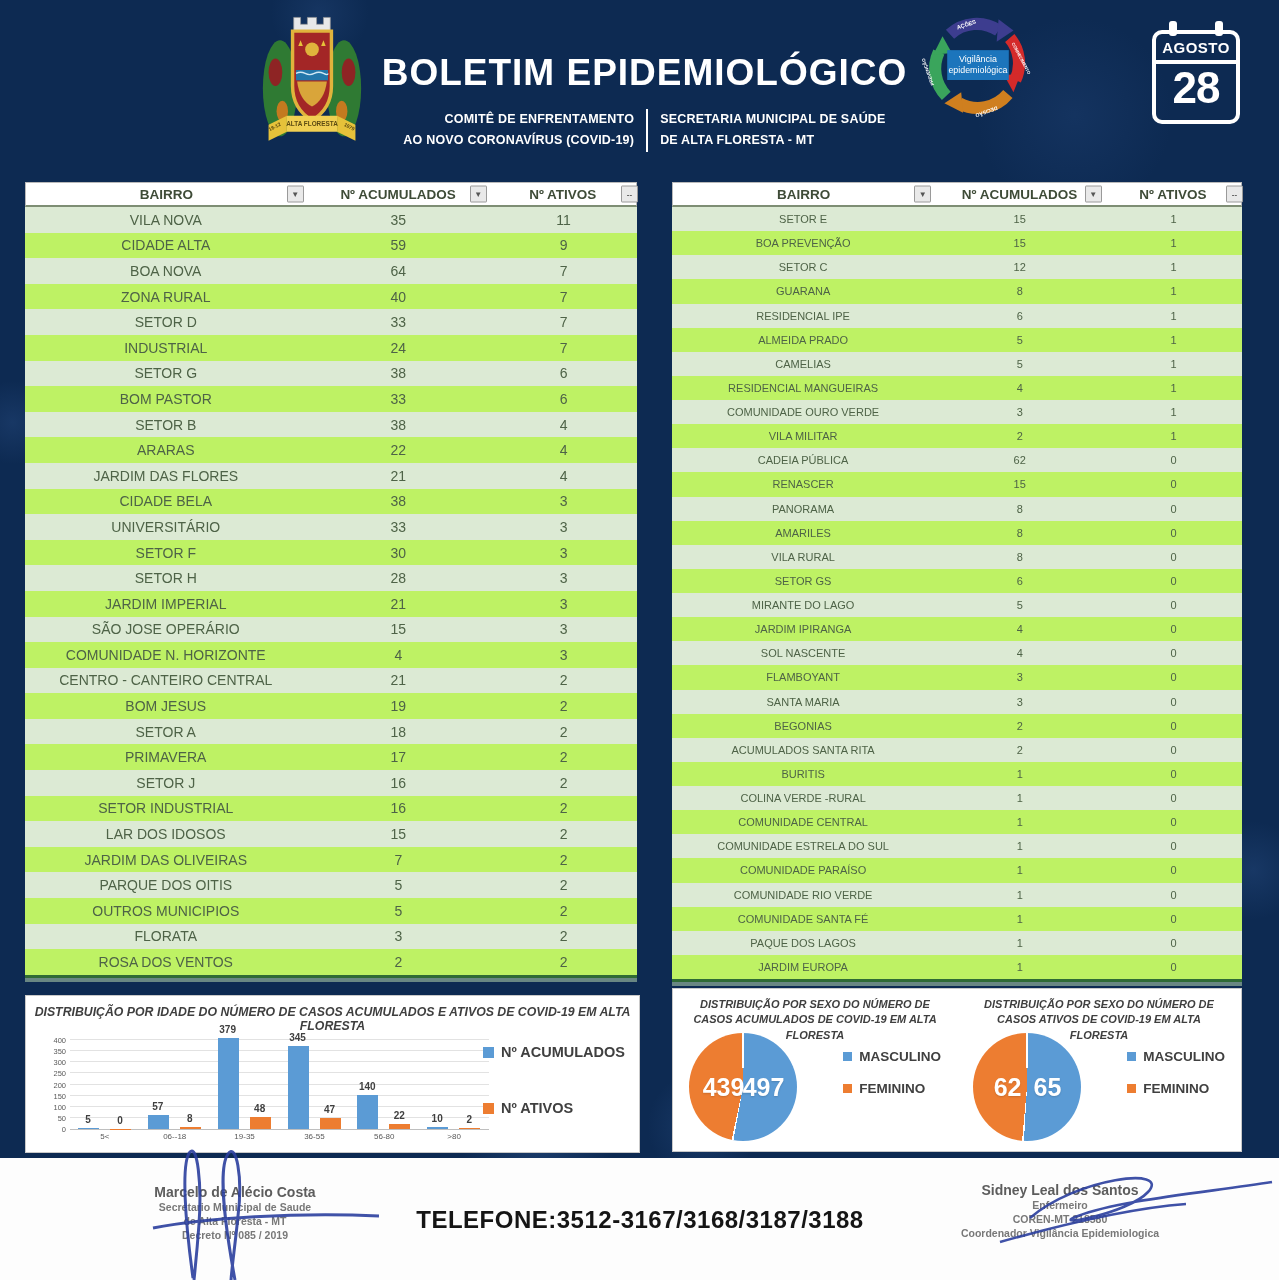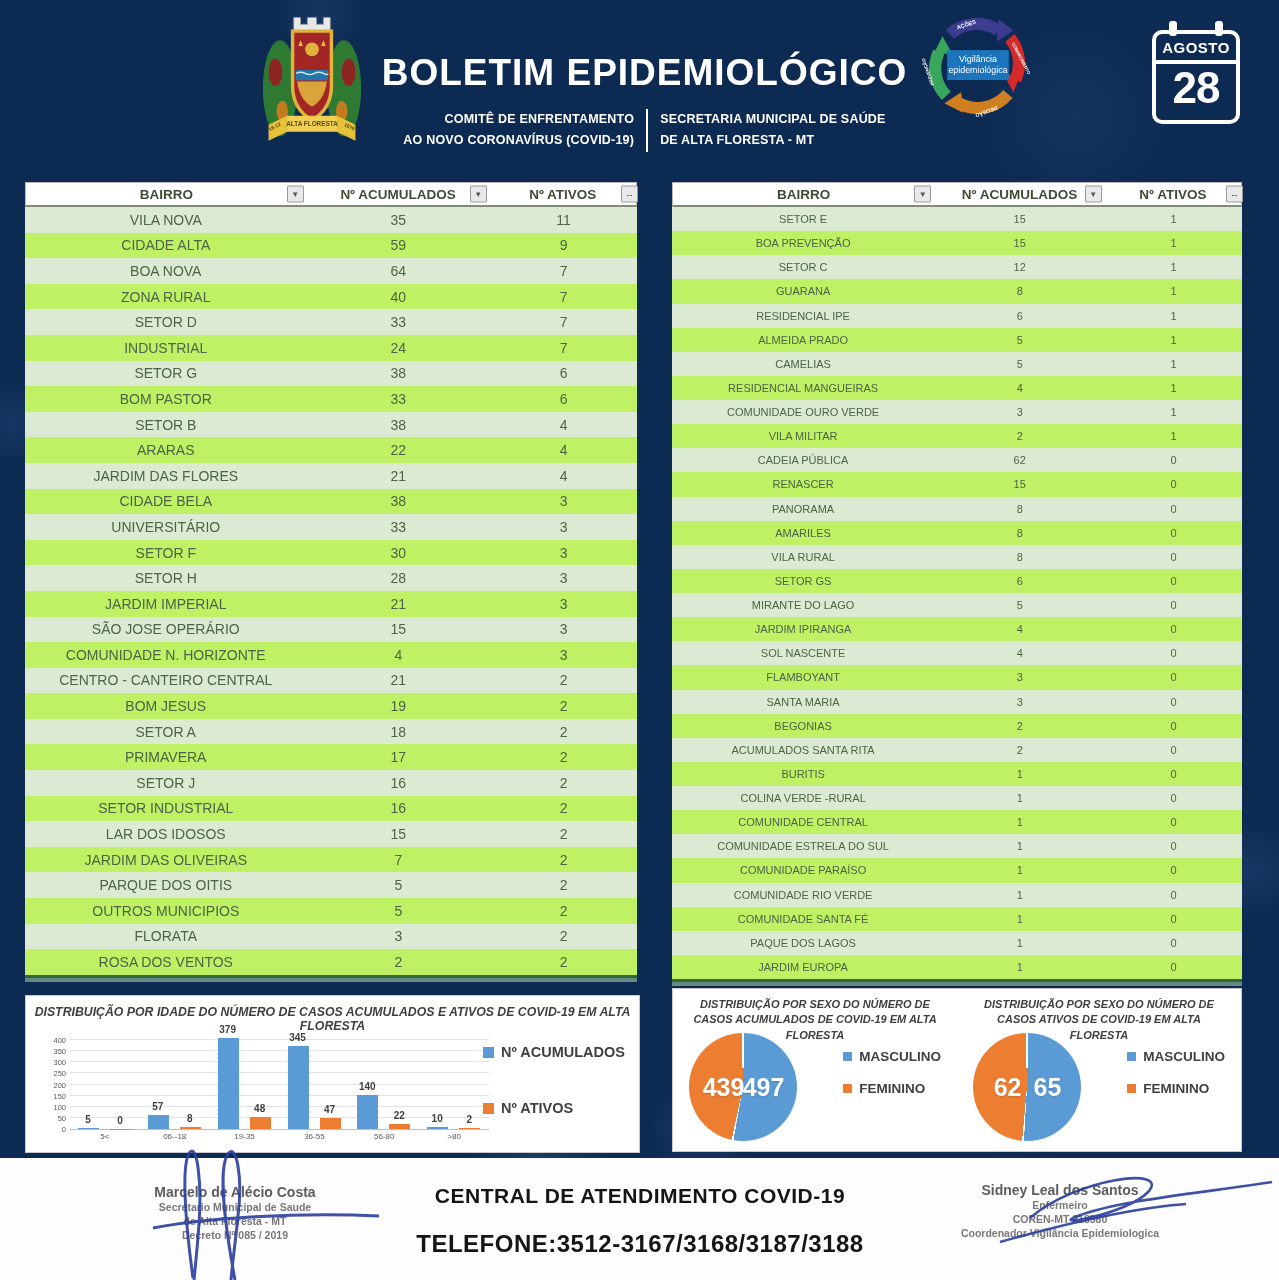--- a/index.html
+++ b/index.html
@@ -624,21 +624,20 @@
   </div>
 
   <div class="footer">
     <div class="sig sig-left">
       <div class="sig-name">Marcelo de Alécio Costa</div>
       <div class="sig-line">Secretario Municipal de Saude</div>
       <div class="sig-line">de Alta Floresta - MT</div>
       <div class="sig-line">Decreto Nº 085 / 2019</div>
     </div>
     <div class="center-contact">
-      <div class="cc-l1">CENTRAL  DE ATENDIMENTO COVID-19</div>
       <div class="cc-l2">TELEFONE:3512-3167/3168/3187/3188</div>
     </div>
     <div class="sig sig-right">
       <div class="sig-name">Sidney Leal dos Santos</div>
       <div class="sig-line">Enfermeiro</div>
       <div class="sig-line">COREN-MT 218580</div>
       <div class="sig-line">Coordenador Vigilância Epidemiologica</div>
     </div>
     <svg class="scribble" style="left:55px; top:-18px; width:360px; height:140px;" viewBox="0 0 360 140">
       <g fill="none" stroke="#2b3f9e" stroke-width="3" opacity="0.9">

